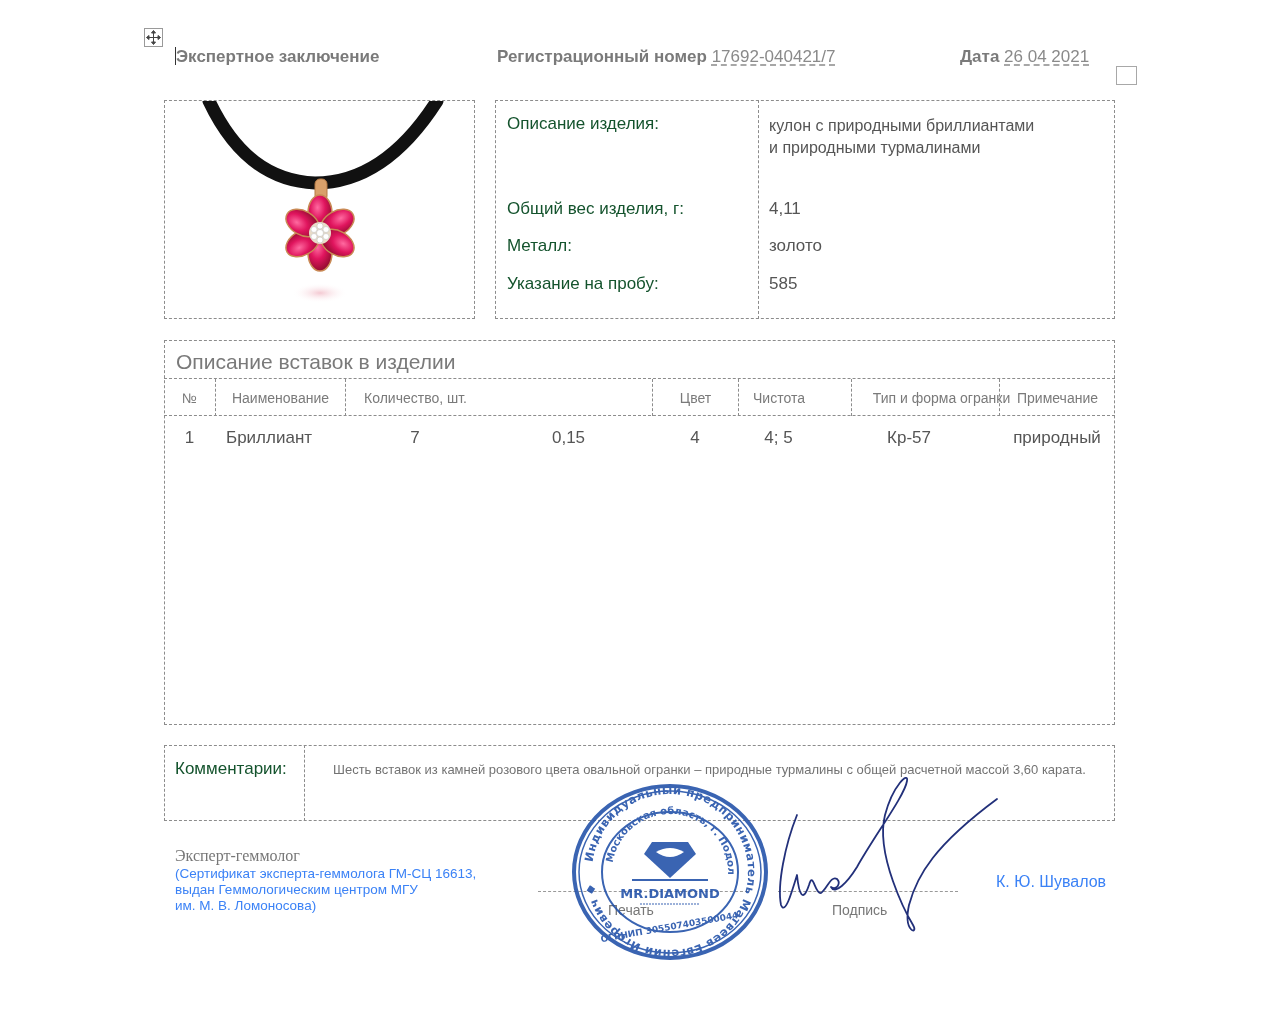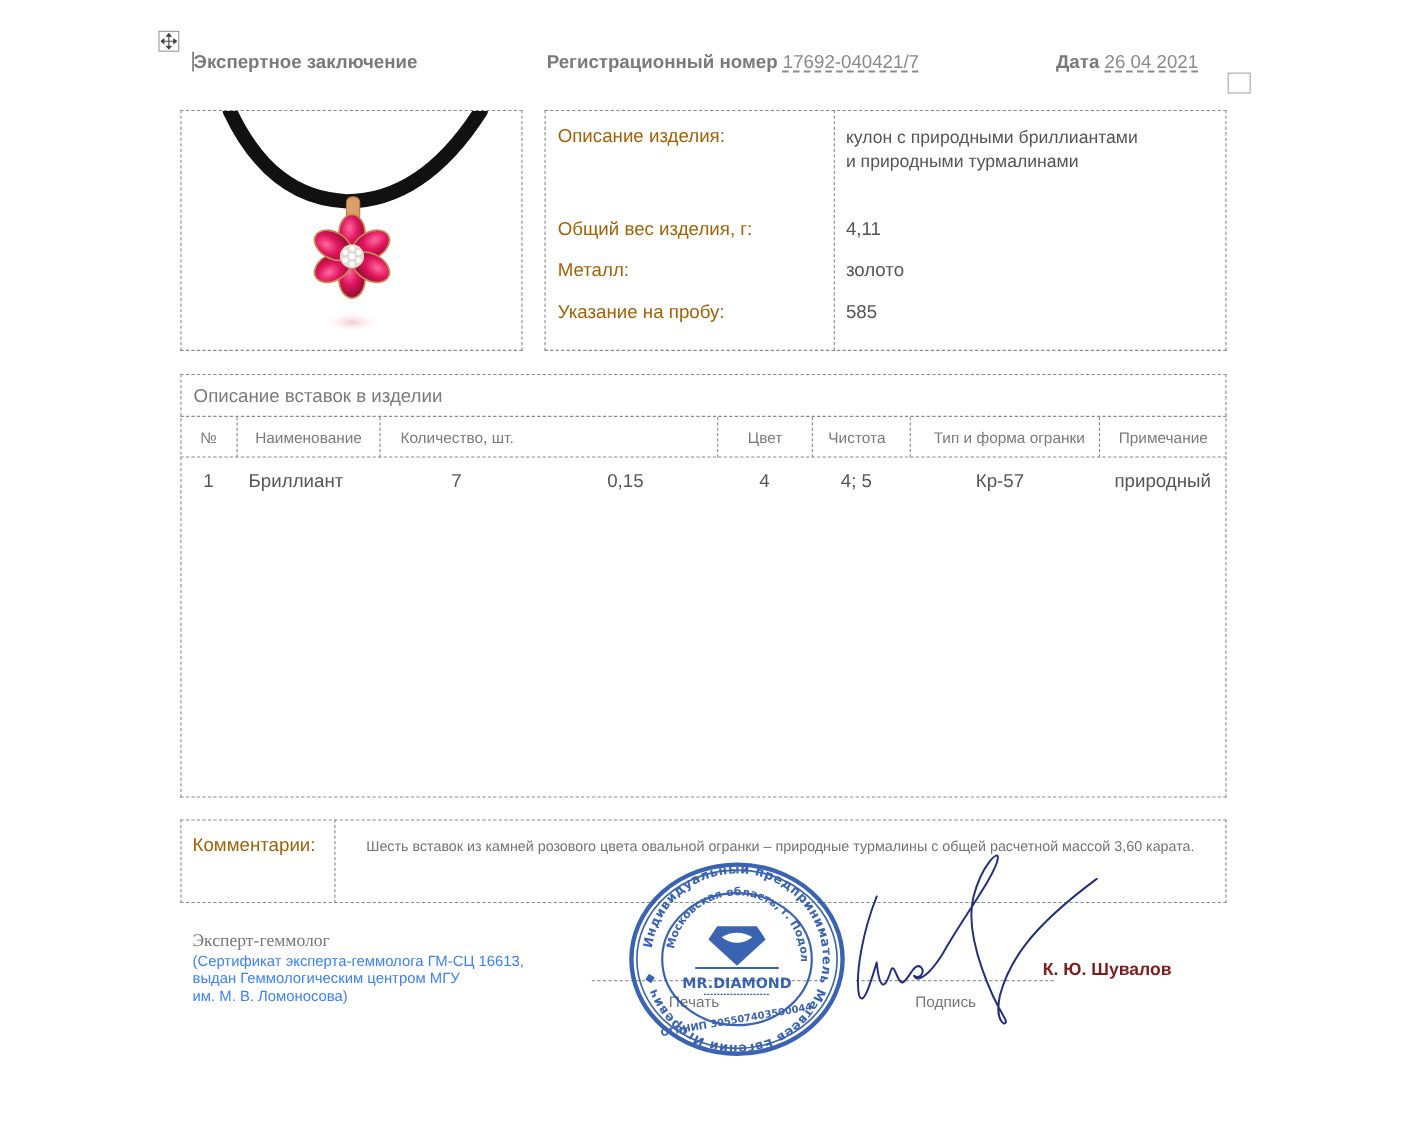--- a/index.html
+++ b/index.html
@@ -14,42 +14,42 @@
     .hdr .val { font-weight: normal; color: #8a8a8a; text-decoration: underline; text-decoration-style: dashed; text-underline-offset: 3px; }
     .cursor { display: inline-block; width: 1px; height: 18px; background: #333; vertical-align: -3px; margin-right: 0px; }
     .checkbox { left: 1116px; top: 66px; width: 21px; height: 19px; border: 1.5px solid #a8a8a8; background: #fff; }
 
     
     .photo-box { left: 164px; top: 100px; width: 311px; height: 219px; overflow: hidden; }
 
     
     .desc-box { left: 495px; top: 100px; width: 620px; height: 219px; }
     .desc-divider { left: 758px; top: 100px; width: 0; height: 219px; border-left: 1px dashed #8c8c8c; }
-    .lbl { font-size: 17px; color: #a16207; white-space: nowrap; }
+    .lbl { font-size: 17px; color: #14532d; white-space: nowrap; }
     .val-text { font-size: 17px; color: #555; white-space: nowrap; }
 
     
     .ins-box { left: 164px; top: 340px; width: 951px; height: 385px; }
-    .ins-title { left: 176px; top: 350px; font-size: 17px; color: #7a7a7a; }
+    .ins-title { left: 176px; top: 350px; font-size: 21px; color: #7a7a7a; }
     .th-row { left: 164px; top: 378px; width: 951px; height: 38px; border-top: 1px dashed #8c8c8c; border-bottom: 1px dashed #8c8c8c; }
     .th { position: absolute; top: 0; height: 37px; display: flex; align-items: center; justify-content: center; font-size: 14px; color: #7a7a7a; white-space: nowrap; }
     .th.sep { border-left: 1px dashed #8c8c8c; }
     .td { position: absolute; top: 428px; font-size: 17px; color: #555; white-space: nowrap; text-align: center; }
 
     
     .com-box { left: 164px; top: 745px; width: 951px; height: 76px; }
     .com-divider { left: 304px; top: 745px; width: 0; height: 76px; border-left: 1px dashed #8c8c8c; }
     .com-text { left: 333px; top: 759px; width: 795px; font-size: 13px; color: #737373; line-height: 21px; }
 
     
     .expert-title { left: 175px; top: 847px; font-size: 16px; color: #777; font-family: Liberation Serif, serif; }
     .expert-cert { left: 175px; top: 866px; font-size: 13.5px; color: #3b82f6; line-height: 16px; }
     .sig-line { top: 891px; height: 0; border-top: 1px dashed #999; }
     .small-lbl { font-size: 14px; color: #777; }
-    .name { left: 948px; top: 873px; font-size: 16px; color: #7f1d1d; font-weight: bold; }
+    .name { left: 996px; top: 873px; font-size: 16px; color: #3b82f6; }
   </style>
 </head>
 <body>
 
 <div class="abs move-handle">
   <svg width="15" height="15" viewBox="0 0 15 15">
     <g stroke="#444" stroke-width="1" fill="#444">
       <line x1="7.5" y1="1" x2="7.5" y2="14"></line>
       <line x1="1" y1="7.5" x2="14" y2="7.5"></line>
       <polygon points="7.5,0.5 5.5,3 9.5,3"></polygon>
@@ -131,21 +131,21 @@
 
 <div class="abs dash ins-box"></div>
 <div class="abs ins-title">Описание вставок в изделии</div>
 
 <div class="abs th-row">
   <div class="th" style="left:0; width:51px;">№</div>
   <div class="th sep" style="left:51px; width:130px;">Наименование</div>
   <div class="th sep" style="left:181px; width:140px;">Количество, шт.</div>
   <div class="th sep" style="left:488px; width:86px;">Цвет</div>
   <div class="th sep" style="left:574px; width:81px;">Чистота</div>
-  <div class="th sep" style="left:663px; width:180px;text-align:right;">Тип и форма огранки</div>
+  <div class="th sep" style="left:687px; width:180px;text-align:right;">Тип и форма огранки</div>
   <div class="th sep" style="left:835px; width:116px;">Примечание</div>
 </div>
 
 <div>
   <div class="td" style="left:164px; width:51px;">1</div>
   <div class="td" style="left:226px; text-align:left;">Бриллиант</div>
   <div class="td" style="left:345px; width:140px;">7</div>
   <div class="td" style="left:485px; width:167px;">0,15</div>
   <div class="td" style="left:652px; width:86px;">4</div>
   <div class="td" style="left:738px; width:81px;">4; 5</div>

